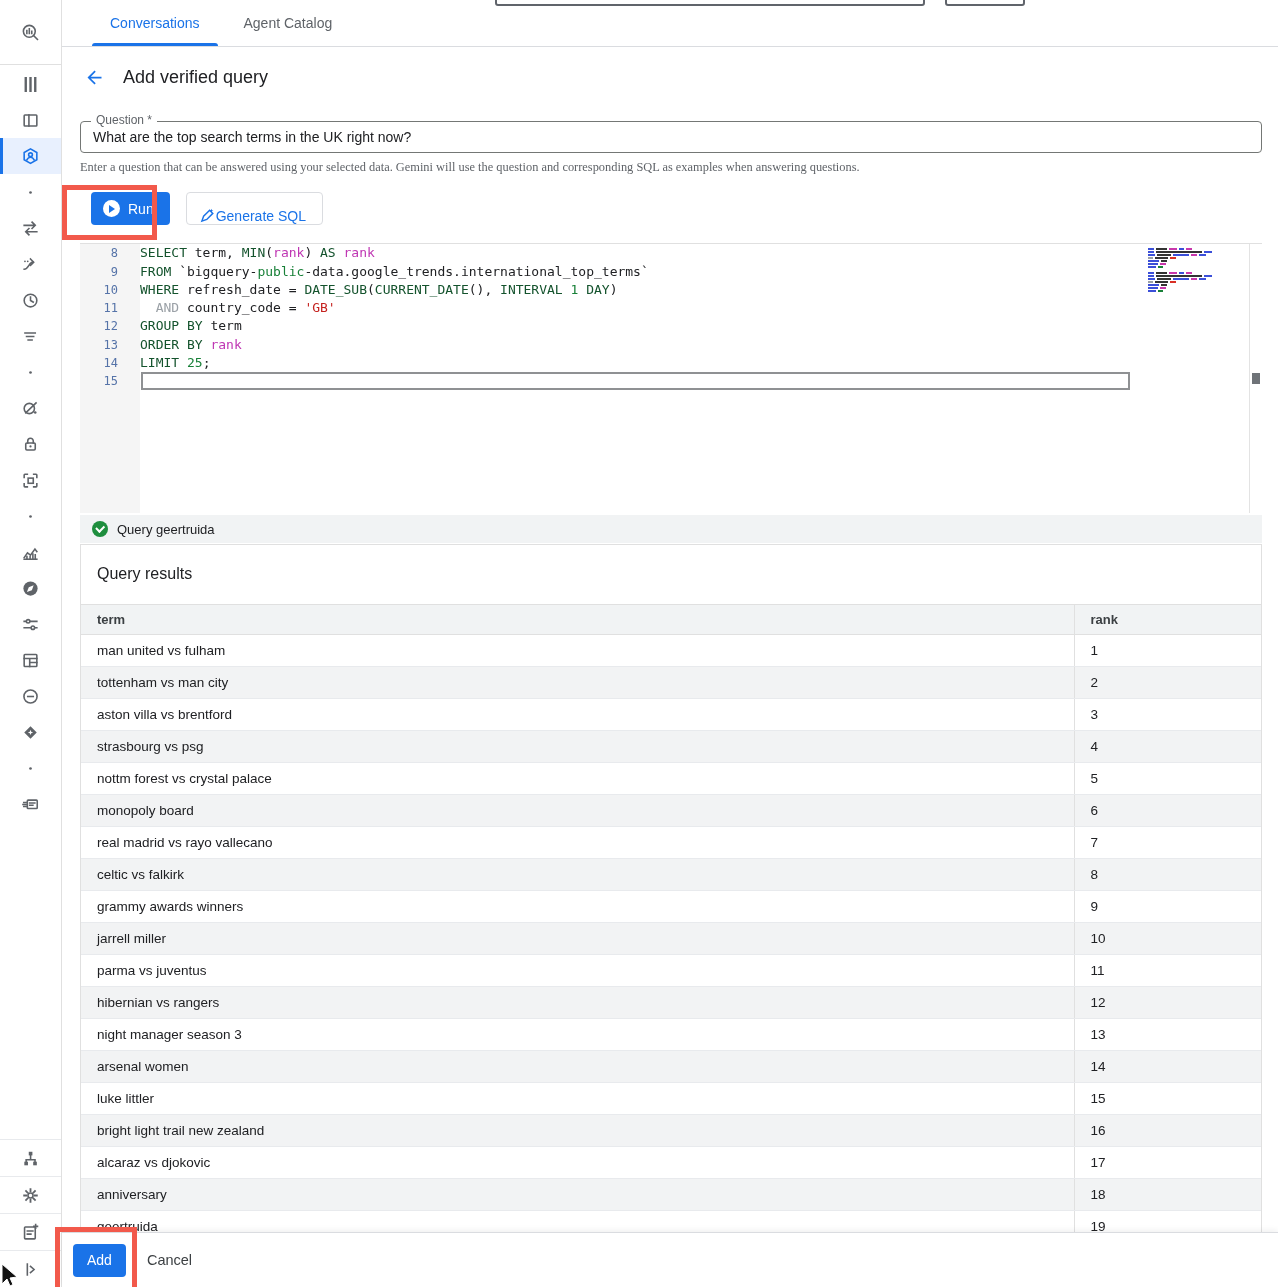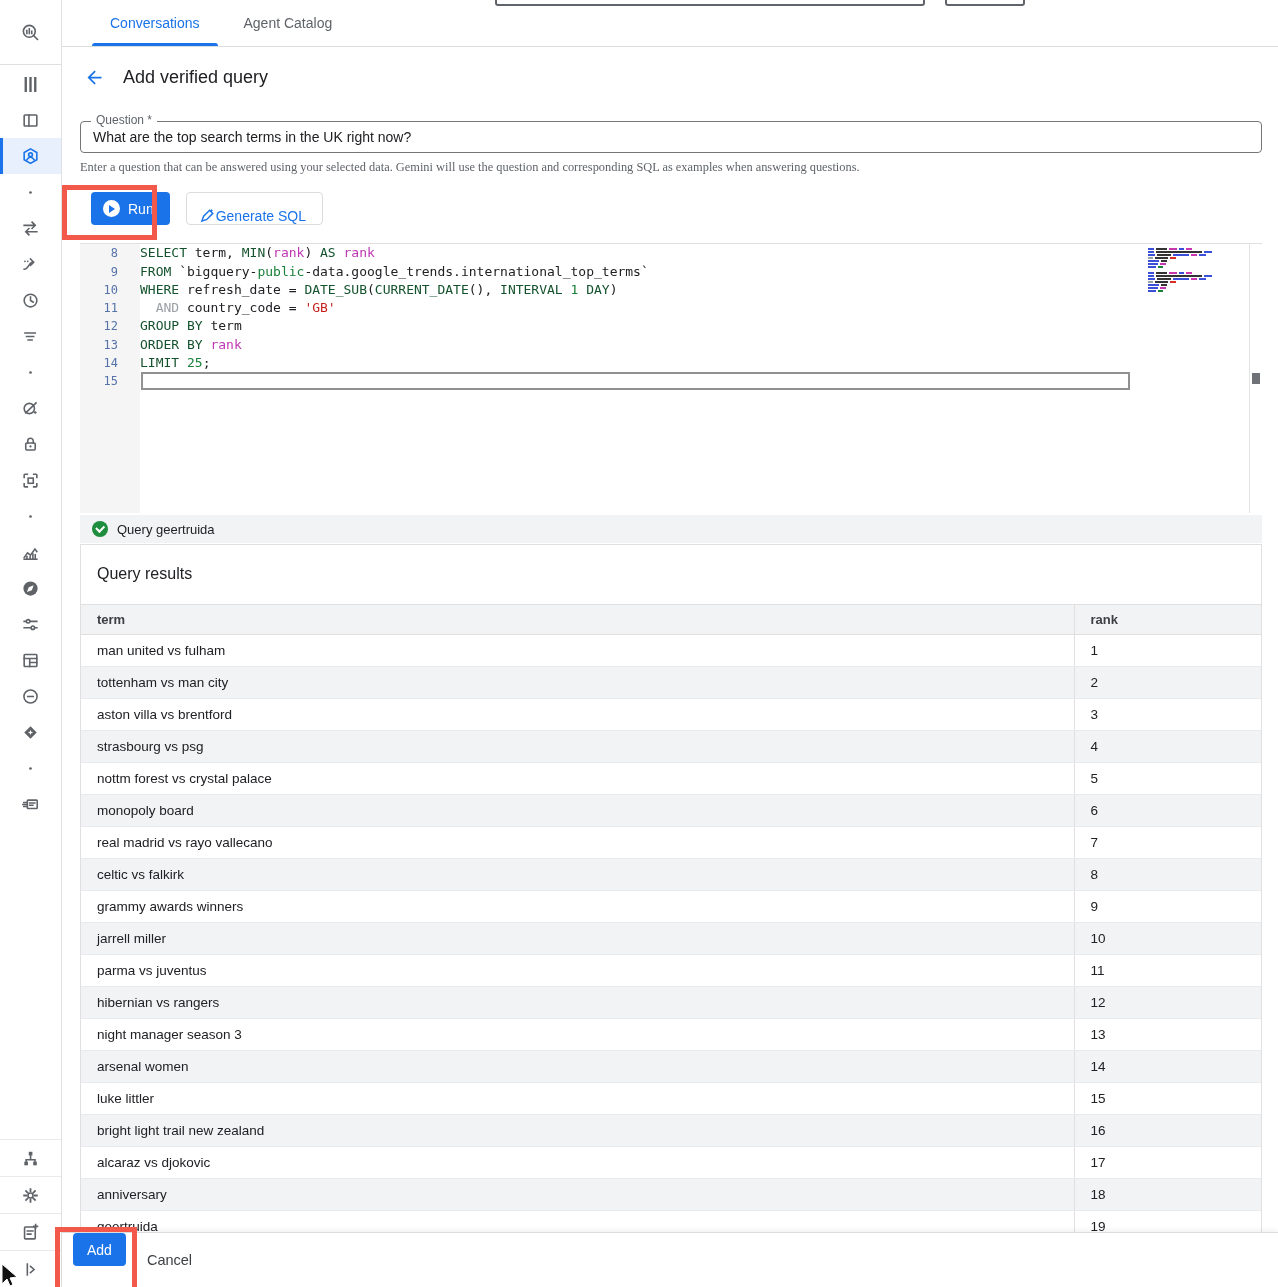--- a/index.html
+++ b/index.html
@@ -88,21 +88,21 @@
   table.rtable { width:100%; border-collapse:collapse; font-size:13.5px; }
   .rtable th { text-align:left; font-size:13px; font-weight:700; color:#3c4043; background:#f1f3f4;
     height:30px; padding:0 0 0 16px; border-top:1px solid #e0e0e0; border-bottom:1px solid #e0e0e0; }
   .rtable td { height:32px; padding:0 0 0 16px; color:#202124; border-bottom:1px solid #e8eaed; }
   .rtable tr:nth-child(even) td { background:#f2f3f4; }
   .rtable .col-rank { width:187px; border-left:1px solid #e0e0e0; }
 
   
   .footerbar { position:absolute; left:62px; right:0; top:1232px; height:55px; background:#fff;
     border-top:1px solid #dadce0; box-shadow:0 -2px 6px rgba(0,0,0,.06); z-index:20;
-    display:flex; padding-left:11px; gap:21px; }
+    display:flex; align-items:center; padding-left:11px; gap:21px; }
   .btn-add { background:#1a73e8; color:#fff; border:none; border-radius:4px; height:33px;
     padding:0 14px; font-size:14px; font-weight:500; font-family:inherit; cursor:pointer; }
   .btn-cancel { background:none; border:none; color:#3c4043; font-size:14.5px; font-family:inherit; cursor:pointer; }
 
   
   .annot { position:absolute; border:5px solid #f2594b; z-index:60; pointer-events:none; }
   .annot-run { left:62px; top:185px; width:95px; height:55px; }
   .annot-add { left:55px; top:1227px; width:82px; height:70px; }
   .mouse-cursor { position:absolute; left:0px; top:1264px; z-index:70; }
 </style>

